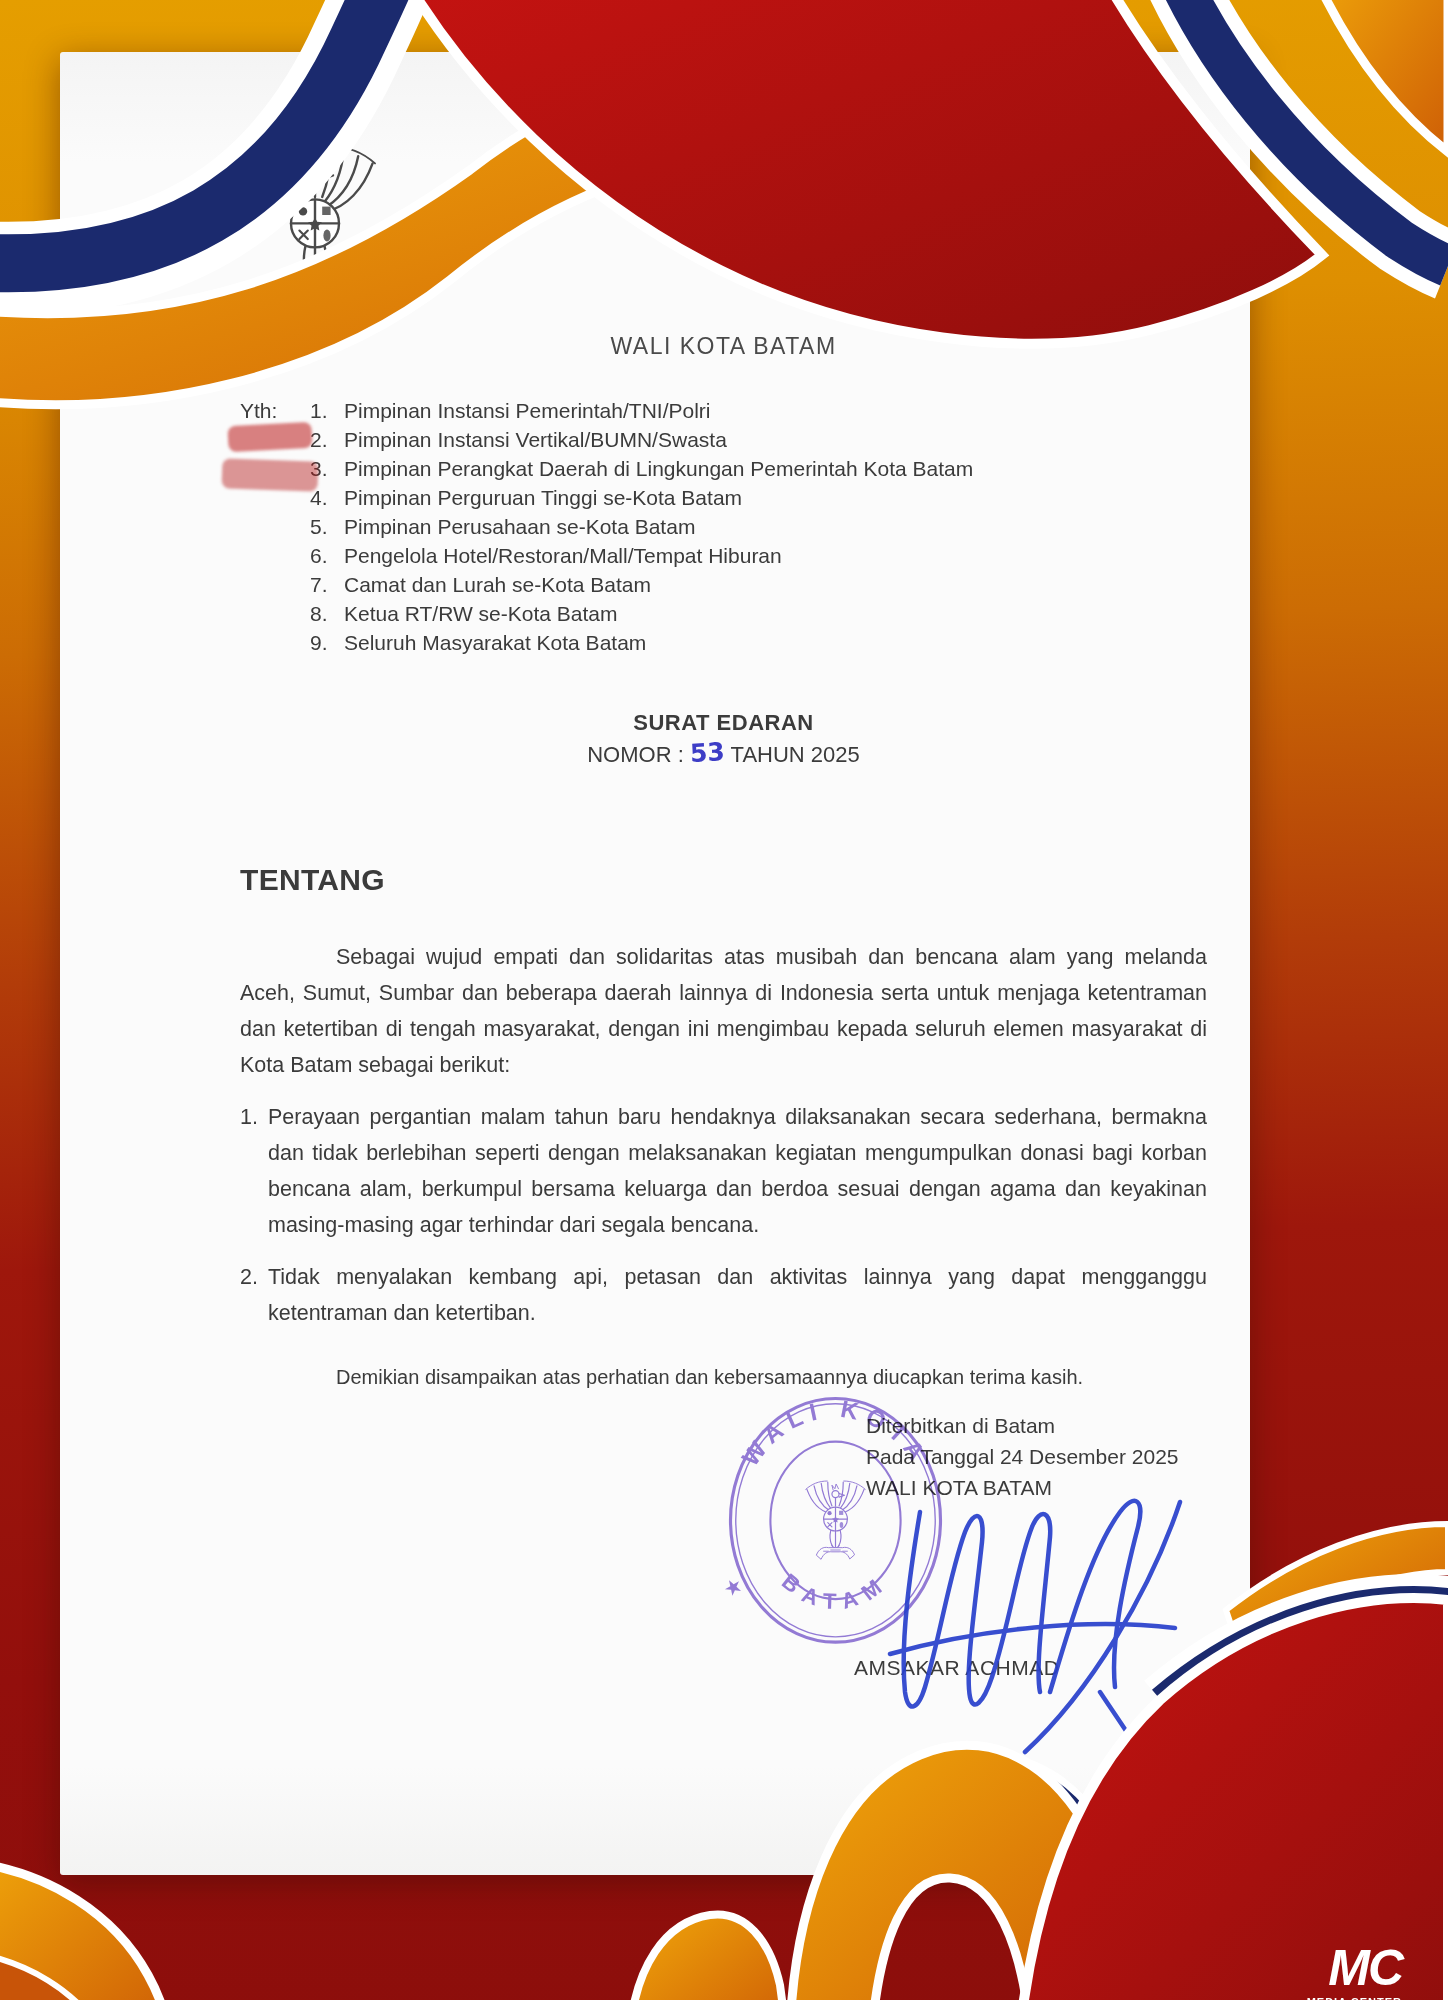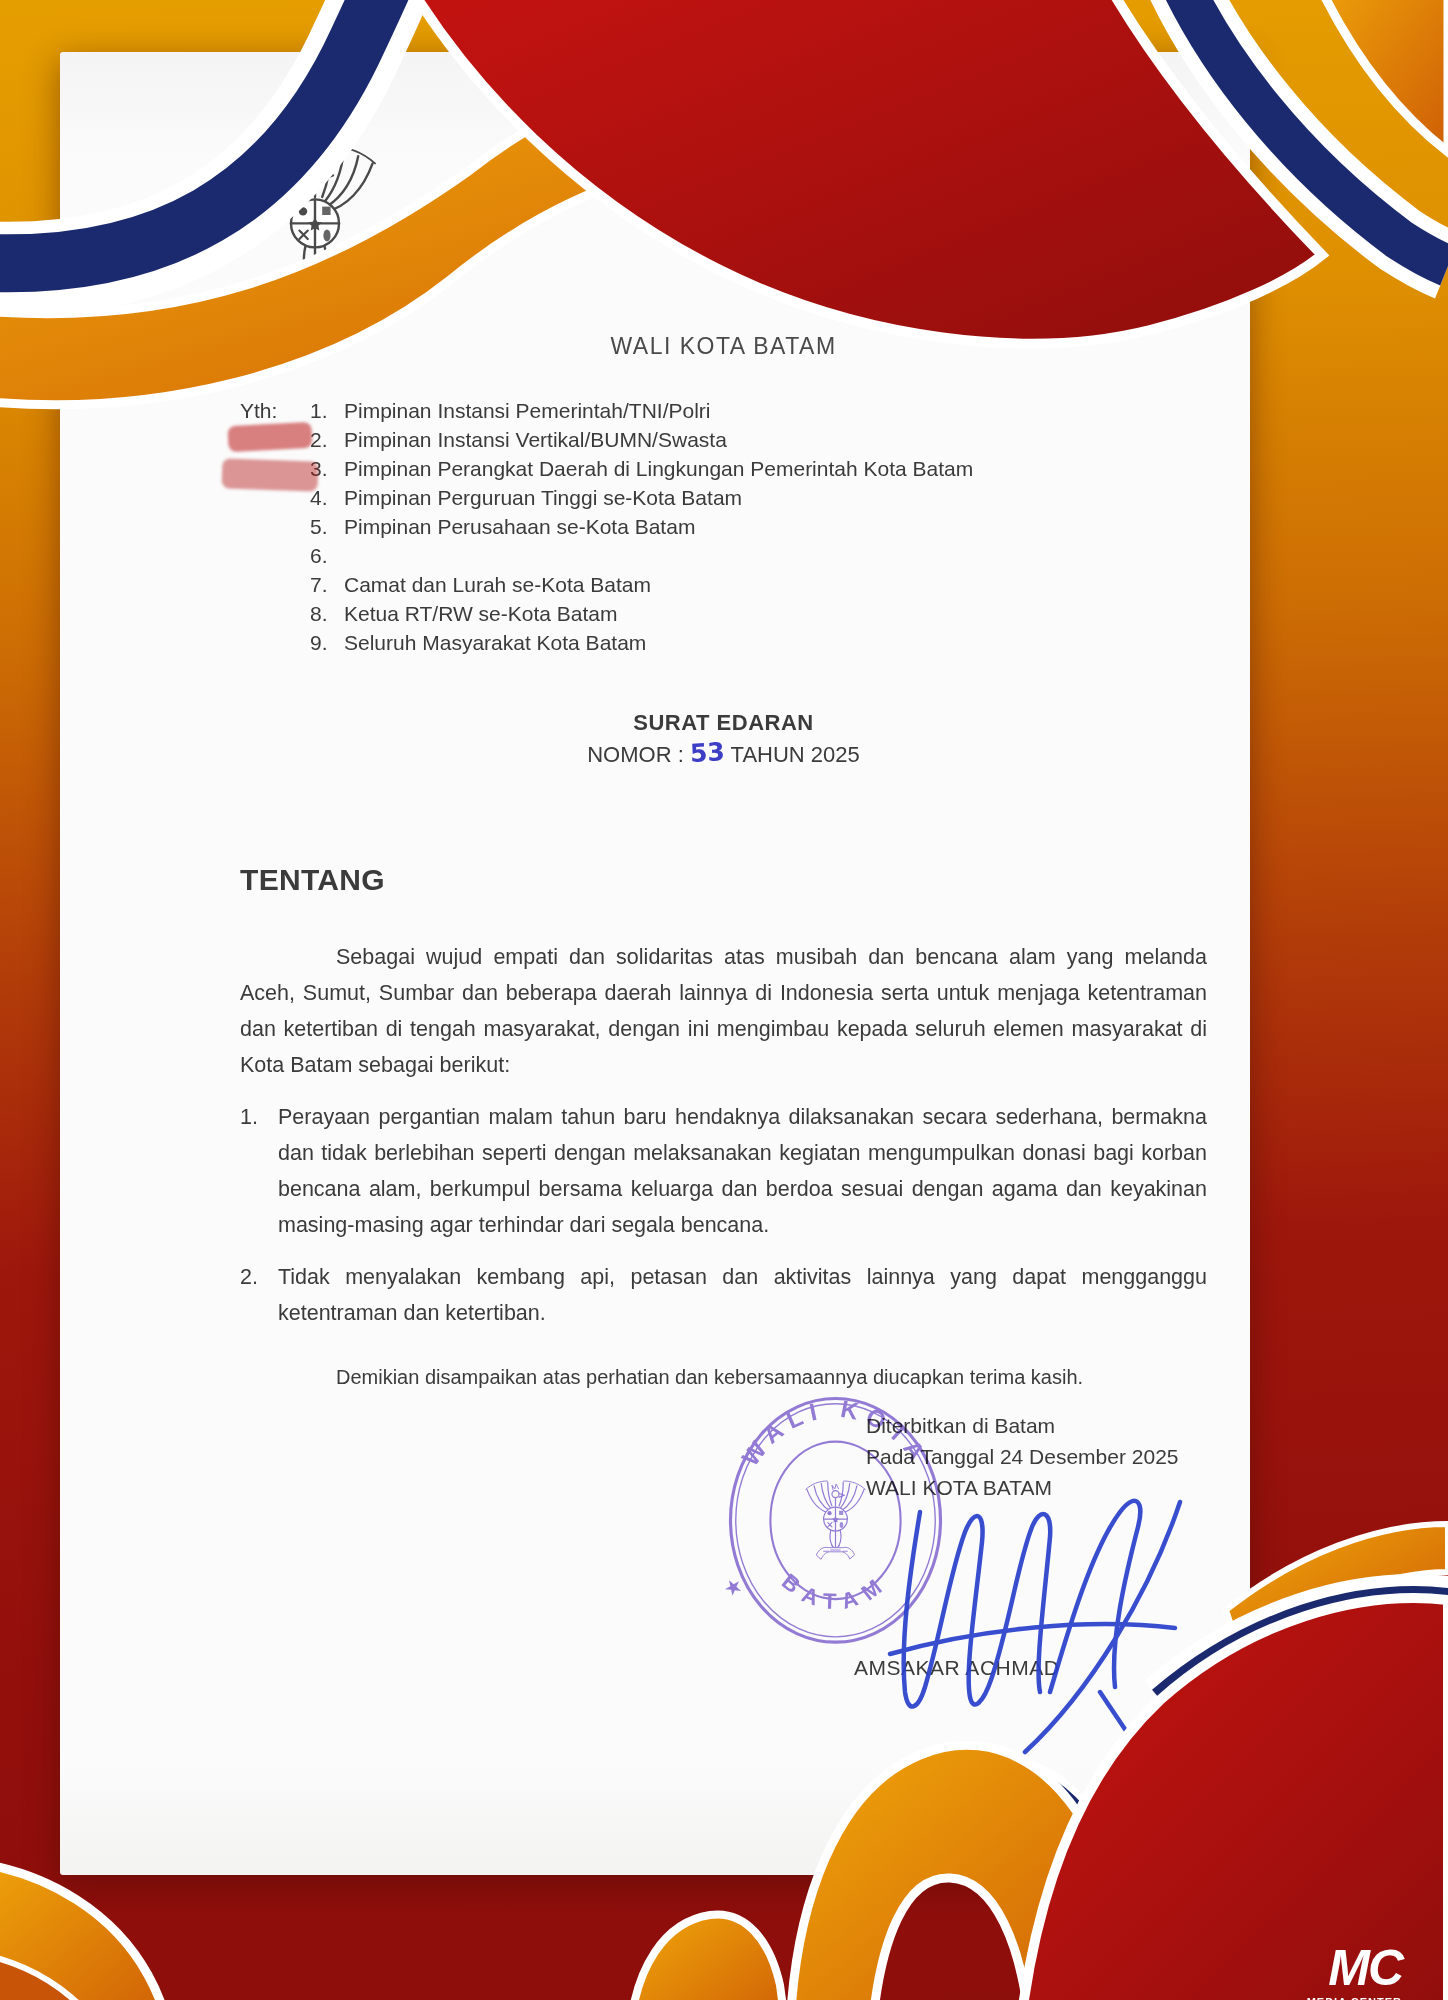--- a/index.html
+++ b/index.html
@@ -21,21 +21,21 @@
   .rc-row{display:flex;}
   .rc-num{width:34px;flex:none;}
   .doc-title{margin-top:50px;text-align:center;font-size:22px;line-height:31px;}
   .doc-title .b{font-weight:bold;letter-spacing:.5px;}
   .hand{color:#3d3dc6;font-weight:600;font-size:25px;display:inline-block;transform:rotate(-3deg);font-family:"DejaVu Sans",sans-serif;position:relative;top:-1px;margin:0 6px;}
   .subject{margin-top:94px;text-align:left;font-weight:bold;font-size:30px;line-height:31px;letter-spacing:.3px;}
   .para{margin-top:44px;font-size:21.5px;line-height:36px;text-align:justify;text-indent:96px;}
   .points{margin-top:14px;font-size:21.5px;line-height:36px;}
   .pt{display:flex;margin-top:16px;}
   .pt-num{width:28px;flex:none;}
-  .pt-text{flex:1;text-align:justify;margin-left:10px;}
+  .pt-text{flex:1;text-align:justify;}
   .closing{margin-top:28px;font-size:20px;line-height:36px;text-align:justify;text-indent:96px;}
   
   .sig-area{position:absolute;left:560px;top:1340px;width:620px;height:440px;font-size:21px;color:#3b3b3b;}
   .sig-lines{position:absolute;left:246px;top:18px;line-height:31px;}
   .sig-name{position:absolute;left:234px;top:264px;letter-spacing:.5px;}
   .stamp{position:absolute;left:79px;top:-21px;width:273px;height:305px;opacity:.82;mix-blend-mode:multiply;}
   .autograph{position:absolute;left:0;top:0;width:620px;height:440px;}
   .smudge{position:absolute;border-radius:8px;filter:blur(1.5px);}
   .smudge.s1{left:168px;top:372px;width:84px;height:26px;background:rgba(187,28,28,.55);transform:rotate(-3deg);}
   .smudge.s2{left:162px;top:408px;width:96px;height:30px;background:rgba(180,24,24,.45);transform:rotate(2deg);}
@@ -116,20 +116,21 @@
         <div class="rc-row">
             <span class="rc-num">4.</span>
             <span>Pimpinan Perguruan Tinggi se-Kota Batam</span>
           </div>
         <div class="rc-row">
             <span class="rc-num">5.</span>
             <span>Pimpinan Perusahaan se-Kota Batam</span>
           </div>
         <div class="rc-row">
             <span class="rc-num">6.</span>
+            <span>Pengelola Hotel/Restoran/Mall/Tempat Hiburan</span>
           </div>
         <div class="rc-row">
             <span class="rc-num">7.</span>
             <span>Camat dan Lurah se-Kota Batam</span>
           </div>
         <div class="rc-row">
             <span class="rc-num">8.</span>
             <span>Ketua RT/RW se-Kota Batam</span>
           </div>
         <div class="rc-row">

